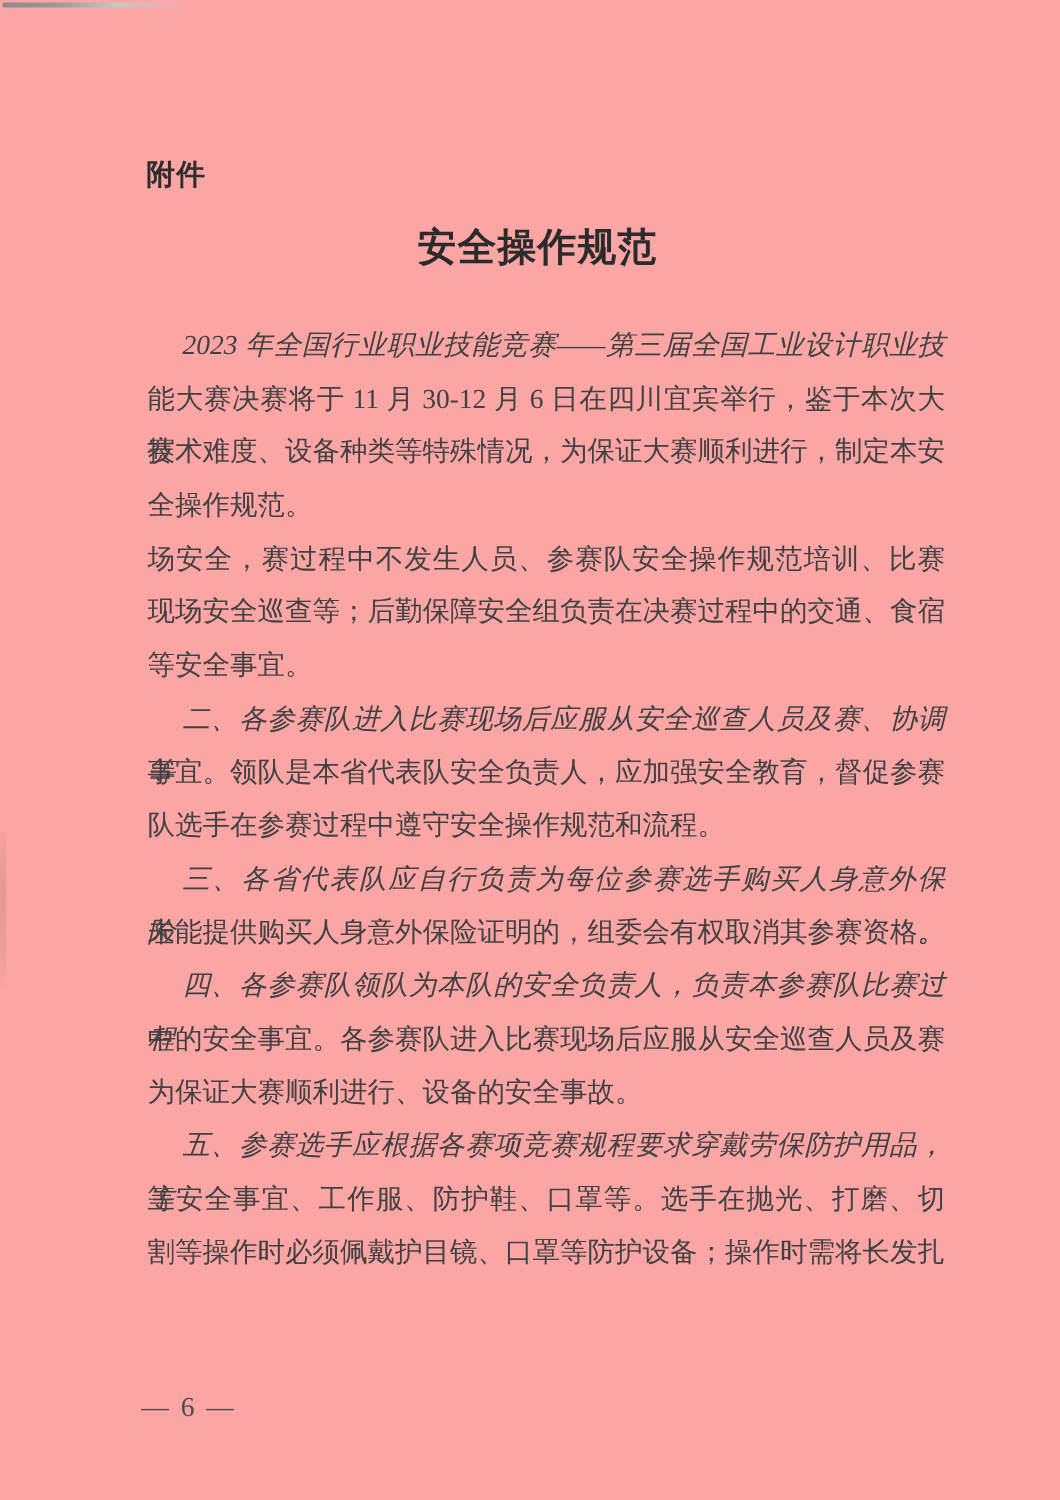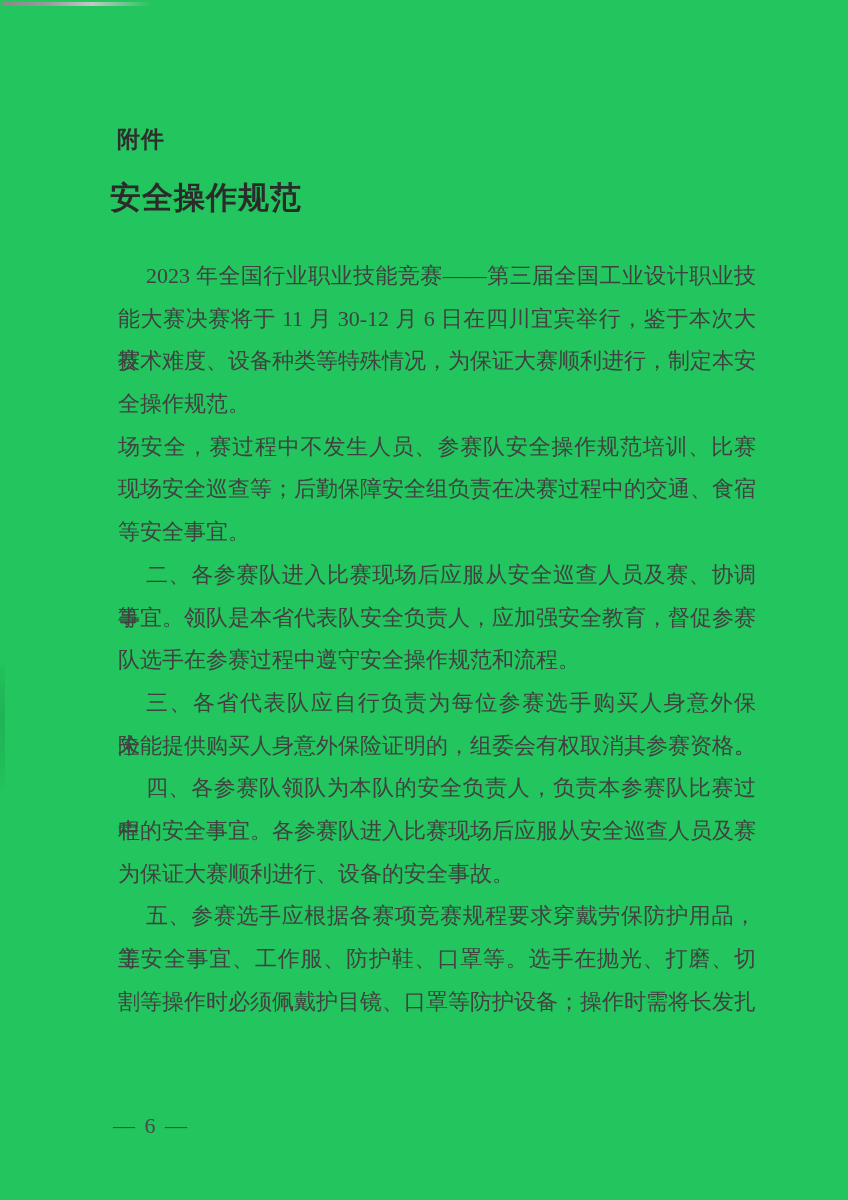--- a/index.html
+++ b/index.html
@@ -1,21 +1,21 @@
 <!DOCTYPE html>
 <html><head>
 <meta charset="utf-8">
 <style>
   html, body { margin: 0; padding: 0; background: #ffffff; }
 
   .page {
     position: relative;
     width: 848px;
     height: 1200px;
-    background: #22c55e;
+    background: #fca5a5;
     overflow: hidden;
     font-family: "Liberation Serif", "DejaVu Serif", serif;
   }
 
   
   .scan-top {
     position: absolute;
     left: 2px; top: 2px;
     width: 150px; height: 4px;
     background: linear-gradient(to right,
@@ -39,20 +39,21 @@
     font-weight: 600;
     font-size: 23px;
     color: #2e2e2e;
     letter-spacing: 1px;
   }
 
   .doc-title {
     position: absolute;
     left: 110px; top: 177px;
     width: 640px;
+    text-align: center;
     font-family: "Liberation Sans", "DejaVu Sans", sans-serif;
     font-weight: 700;
     font-size: 31px;
     color: #2b2b2b;
     letter-spacing: 1px;
   }
 
   .body-text {
     position: absolute;
     left: 118px; top: 255px;
@@ -66,21 +67,21 @@
     line-height: 42.7px;
     text-align: justify;
     text-align-last: justify;
     -moz-text-align-last: justify;
   }
   .ln.end {
     text-align: left;
     text-align-last: left;
     -moz-text-align-last: left;
   }
-  .ln.ind { text-indent: 28px; }
+  .ln.ind { text-indent: 28px; font-style: italic; }
 
   .page-number {
     position: absolute;
     left: 113px; top: 1111px;
     font-size: 22px;
     line-height: 30px;
     color: #4a4a4a;
     letter-spacing: 2px;
   }
 </style>

